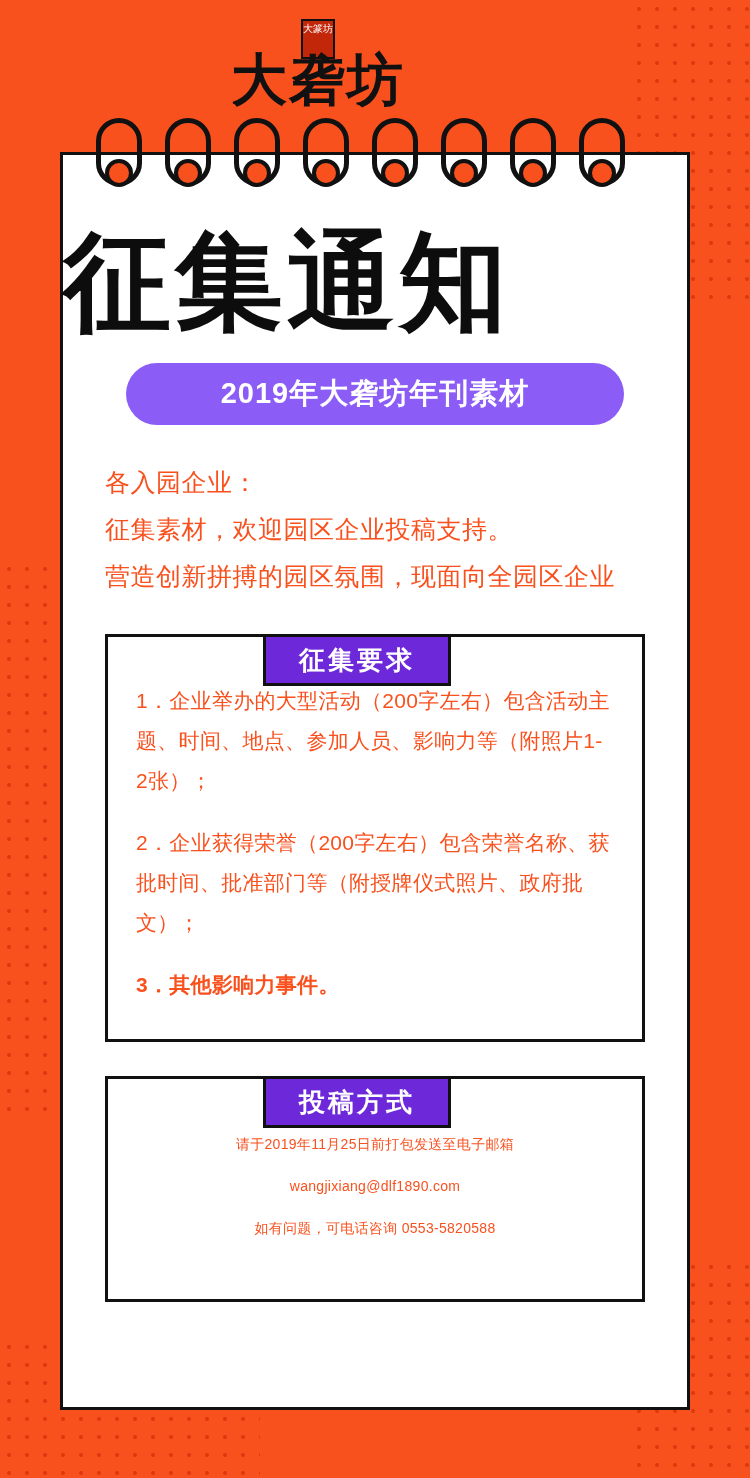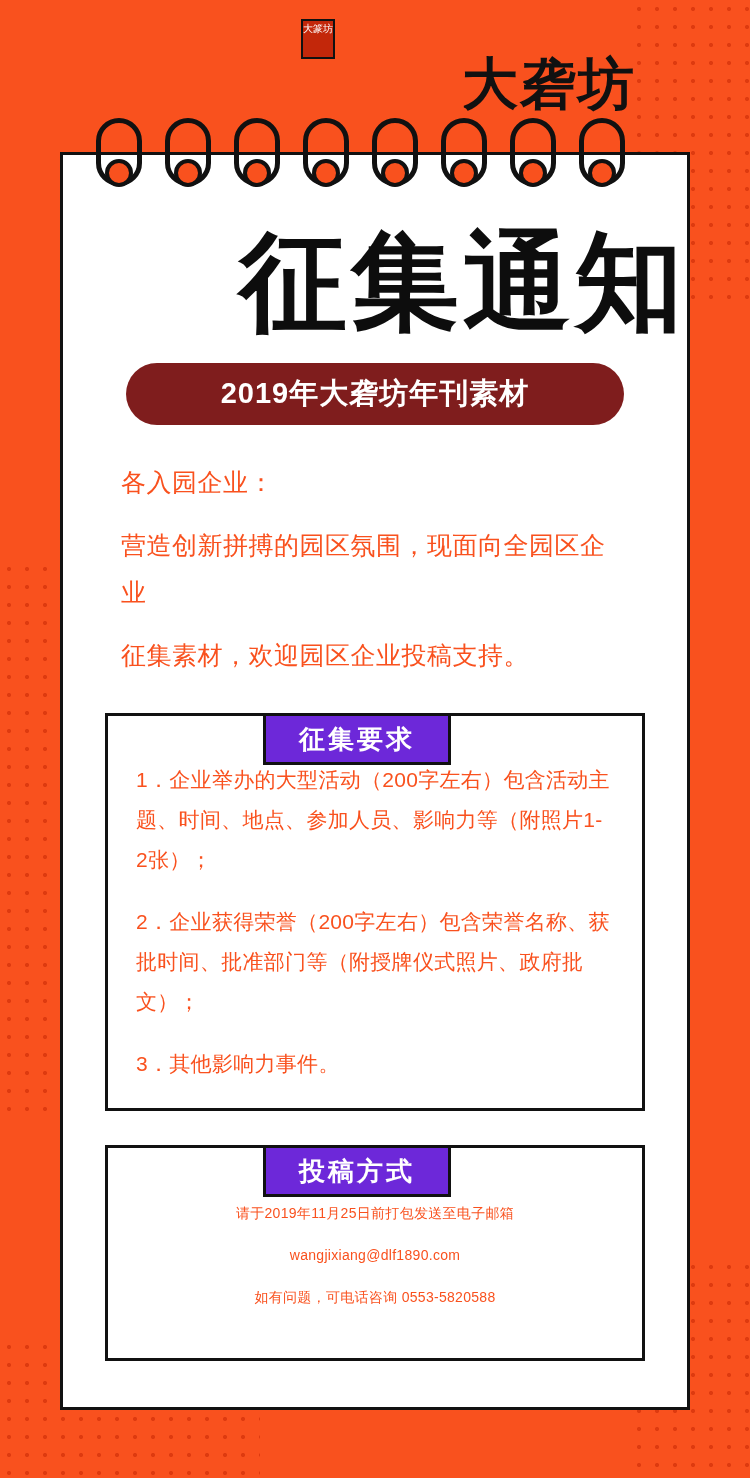--- a/index.html
+++ b/index.html
@@ -46,27 +46,26 @@
     color: #fff;
     font-size: 10px;
     line-height: 11px;
     letter-spacing: 0;
     font-family: "DejaVu Serif", serif;
     padding: 2px 0 0 0;
     box-sizing: border-box;
     margin-bottom: -4px;
   }
   .logo-text {
-    font-family: Liberation Sans, sans-serif;
+    font-family: Liberation Mono, monospace;
     font-size: 56px;
     font-weight: bold;
     color: #111;
     letter-spacing: 2px;
     line-height: 58px;
-    text-align: right;
   }
 
   
   .card {
     position: absolute;
     left: 60px;
     top: 152px;
     width: 630px;
     height: 1258px;
     background: #ffffff;
@@ -105,53 +104,53 @@
     height: 28px;
     border-radius: 50%;
     background: #f9511e;
     border: 4px solid #111;
     box-sizing: border-box;
   }
 
   
   .headline {
     margin: 70px 0 0 0;
-    text-align: right;
+    text-align: left;
     font-family: "DejaVu Serif", serif;
     font-weight: bold;
     font-size: 108px;
     line-height: 112px;
     letter-spacing: 4px;
     color: #0d0d0d;
   }
 
   .pill {
     margin: 26px auto 0 auto;
     width: 498px;
     height: 62px;
-    background: #7f1d1d;
+    background: #8b5cf6;
     border-radius: 31px;
     color: #fff;
     font-size: 29px;
     font-weight: bold;
     letter-spacing: 1px;
     display: flex;
     align-items: center;
     justify-content: center;
   }
 
   
   .intro {
     margin: 34px 42px 0 42px;
     color: #f9511e;
     font-size: 25px;
     line-height: 47px;
     letter-spacing: .5px;
   }
-  .intro p { margin: 16px; }
+  .intro p { margin: 0; }
 
   
   .section { position: relative; margin: 34px 42px 0 42px; }
   .sec-tab {
     position: absolute;
     left: 158px;
     top: 0;
     width: 188px;
     height: 52px;
     background: #6d28d9;
@@ -163,33 +162,33 @@
     letter-spacing: 3px;
     display: flex;
     align-items: center;
     justify-content: center;
     z-index: 2;
   }
   .sec-box {
     margin-top: 26px;
     border: 3px solid #111;
     box-sizing: border-box;
-    padding: 44px 28px 20px 28px;
+    padding: 44px 28px 30px 28px;
     background: #fff;
   }
   .sec-box.tall { min-height: 290px; }
 
   .req-item {
     color: #f9511e;
     font-size: 21px;
     line-height: 40px;
     letter-spacing: .3px;
     margin: 0 0 22px 0;
   }
-  .req-item:last-child { margin-bottom: 4px; }
+  .req-item:last-child { margin-bottom: 4px; font-weight: bold; }
 
   .contact-line {
     color: #f9511e;
     font-size: 14px;
     line-height: 42px;
     text-align: center;
     letter-spacing: .3px;
   }
 
   .spacer-bottom { height: 20px; }
@@ -219,22 +218,22 @@
 </div>
 
 <div class="card">
 
   <div class="headline">征集通知</div>
 
   <div class="pill">2019年大砻坊年刊素材</div>
 
   <div class="intro">
     <p>各入园企业：</p>
+    <p>征集素材，欢迎园区企业投稿支持。</p>
     <p>营造创新拼搏的园区氛围，现面向全园区企业</p>
-    <p>征集素材，欢迎园区企业投稿支持。</p>
   </div>
 
   <div class="section">
     <div class="sec-tab">征集要求</div>
     <div class="sec-box tall">
       <p class="req-item">1．企业举办的大型活动（200字左右）包含活动主题、时间、地点、参加人员、影响力等（附照片1-2张）；</p>
       <p class="req-item">2．企业获得荣誉（200字左右）包含荣誉名称、获批时间、批准部门等（附授牌仪式照片、政府批文）；</p>
       <p class="req-item">3．其他影响力事件。</p>
     </div>
   </div>

